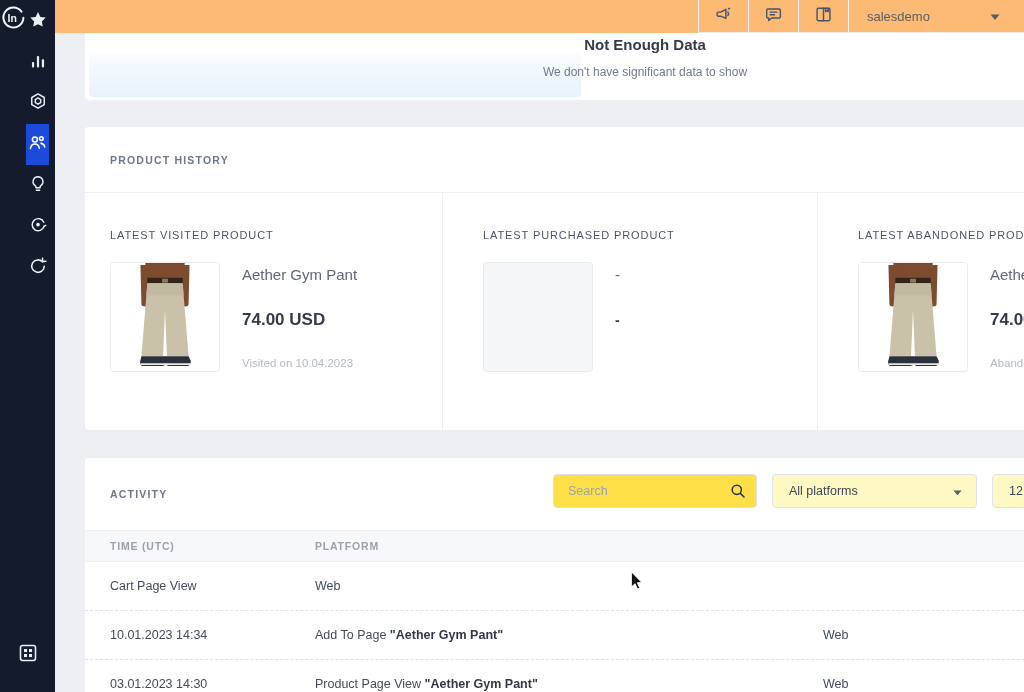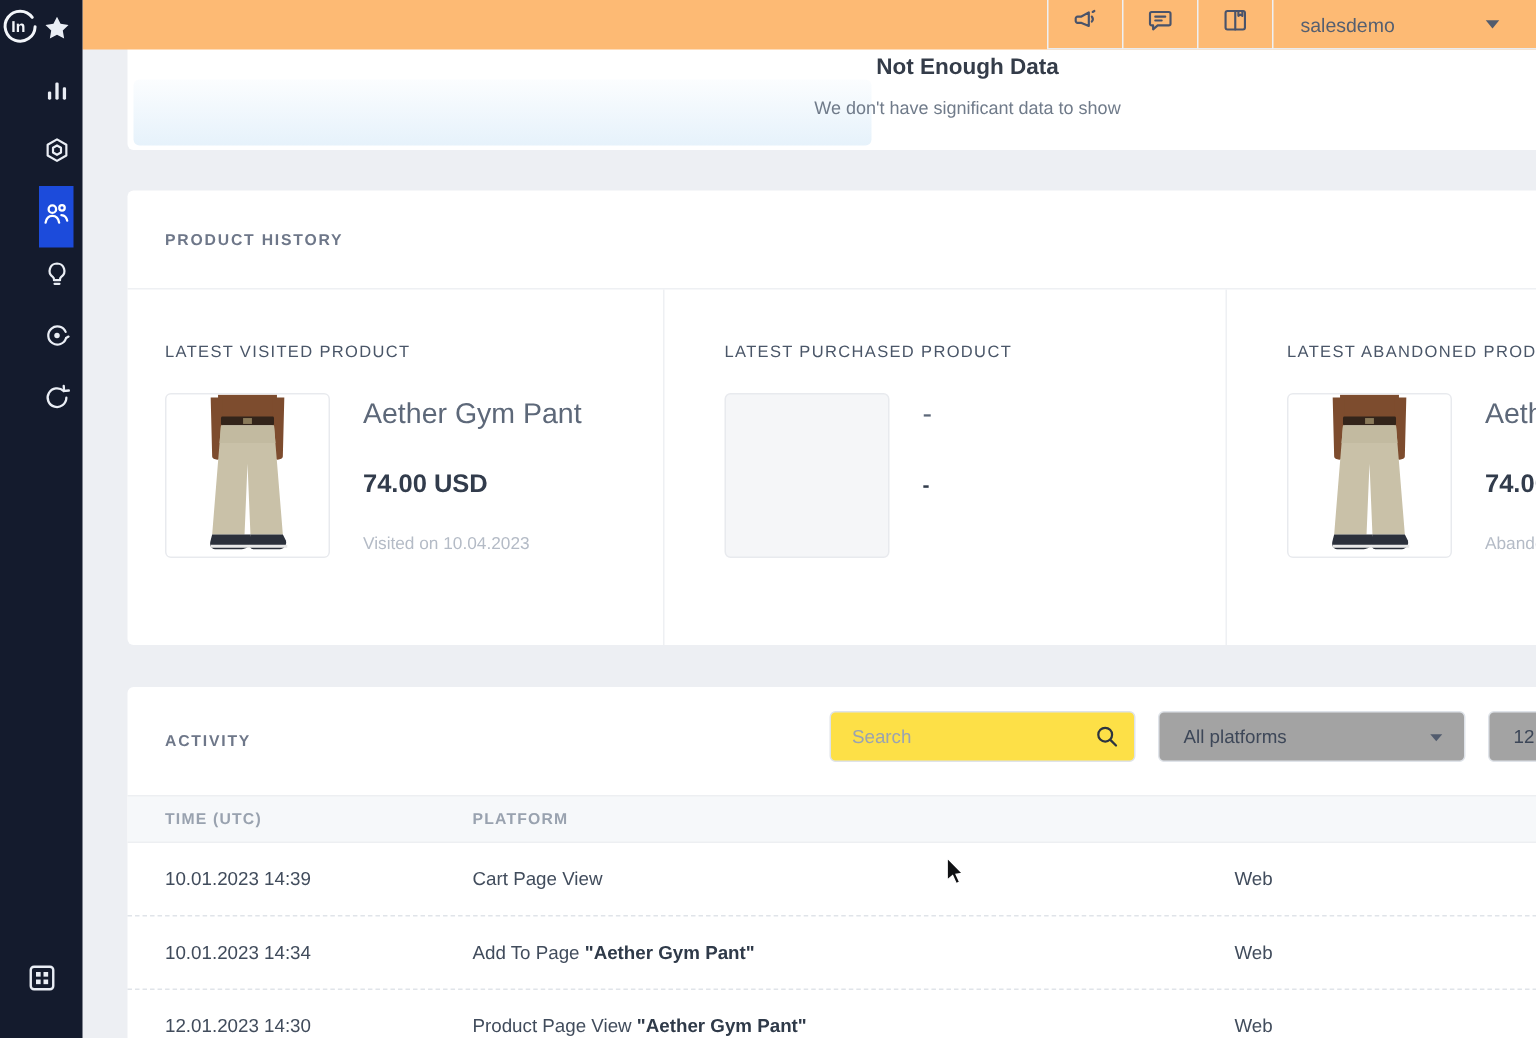--- a/index.html
+++ b/index.html
@@ -61,36 +61,36 @@
     display:grid; grid-template-columns:358px 375px 1fr; }
   .ph-col { padding:36px 0 0 40px; }
   .ph-col:first-child { padding-left:25px; }
   .ph-col:not(:last-child) { border-right:1px solid #eef0f3; }
   .ph-label { font-size:11px; font-weight:400; letter-spacing:0.9px; color:#4a5668; margin-bottom:21px; }
   .ph-product { display:flex; }
   .ph-img { width:110px; height:110px; border:1px solid #e8eaee; border-radius:4px;
     background:#ffffff; overflow:hidden; flex-shrink:0; }
   .ph-img.placeholder { background:#f5f6f8; }
   .ph-info { margin-left:22px; height:110px; display:flex; flex-direction:column; justify-content:space-between; padding:4px 0 2px; }
-  .ph-name { font-size:19px; color:#5d6879; white-space:nowrap; }
+  .ph-name { font-size:15px; color:#5d6879; white-space:nowrap; }
   .ph-price { font-size:17px; font-weight:600; color:#323c4c; white-space:nowrap; }
   .ph-meta { font-size:11.5px; color:#b4bbc6; white-space:nowrap; min-height:13px; }
 
   
   .act-card { top:458px; height:262px; }
   .act-head { position:relative; height:72px; }
   .act-title { position:absolute; left:25px; top:30px; }
   .search-wrap { position:absolute; left:468px; top:16px; width:204px; height:34px; }
   .search-input { width:100%; height:100%; border:1px solid #dfe3e9; border-radius:4px;
     padding:0 36px 0 14px; font-size:12.5px; color:#414c5c; outline:none; background:#fde047;
     font-family:"Liberation Sans", sans-serif; }
   .search-input::placeholder { color:#9aa3b2; }
   .search-icon { position:absolute; right:11px; top:9px; }
   .select-chip { position:absolute; top:16px; height:34px; border:1px solid #dfe3e9; border-radius:4px;
-    background:#a3a3a3; display:flex; align-items:center; padding:0 14px 0 16px; cursor:pointer; }
+    background:#fef9c3; display:flex; align-items:center; padding:0 14px 0 16px; cursor:pointer; }
   .platforms-chip { left:687px; width:205px; justify-content:space-between; }
   .date-chip { left:907px; width:130px; }
   .chip-label { font-size:12.5px; color:#3d4758; }
 
   .tbl { position:absolute; top:72px; left:0; right:0; }
   .tbl-grid { display:grid; grid-template-columns:205px 508px 1fr; padding-left:25px; align-items:center; }
   .tbl-head { height:32px; background:#f6f8fa; border-top:1px solid #edeff2; border-bottom:1px solid #edeff2; }
   .th { font-size:10.5px; font-weight:700; letter-spacing:0.8px; color:#99a2af; }
   .tr { height:49px; border-bottom:1px dashed #e0e4e9; }
   .td { font-size:12.5px; color:#414c5c; }
@@ -291,33 +291,32 @@
       </div>
     </div>
 
     <div class="tbl">
       <div class="tbl-grid tbl-head">
         <span class="th">TIME (UTC)</span>
         <span class="th">PLATFORM</span>
       </div>
 
       <div class="tbl-grid tr">
-        <span class="td">10.01.2023 14:39</span>
         <span class="td"><span>Cart Page View</span><b></b></span>
         <span class="td">Web</span>
       </div>
 
       <div class="tbl-grid tr">
         <span class="td">10.01.2023 14:34</span>
         <span class="td"><span>Add To Page </span><b>"Aether Gym Pant"</b></span>
         <span class="td">Web</span>
       </div>
 
       <div class="tbl-grid tr">
-        <span class="td">12.01.2023 14:30</span>
+        <span class="td">03.01.2023 14:30</span>
         <span class="td"><span>Product Page View </span><b>"Aether Gym Pant"</b></span>
         <span class="td">Web</span>
       </div>
     </div>
   </section>
 </main>
 
 <header class="topbar">
   <div class="topbar-cell">
     <span>

